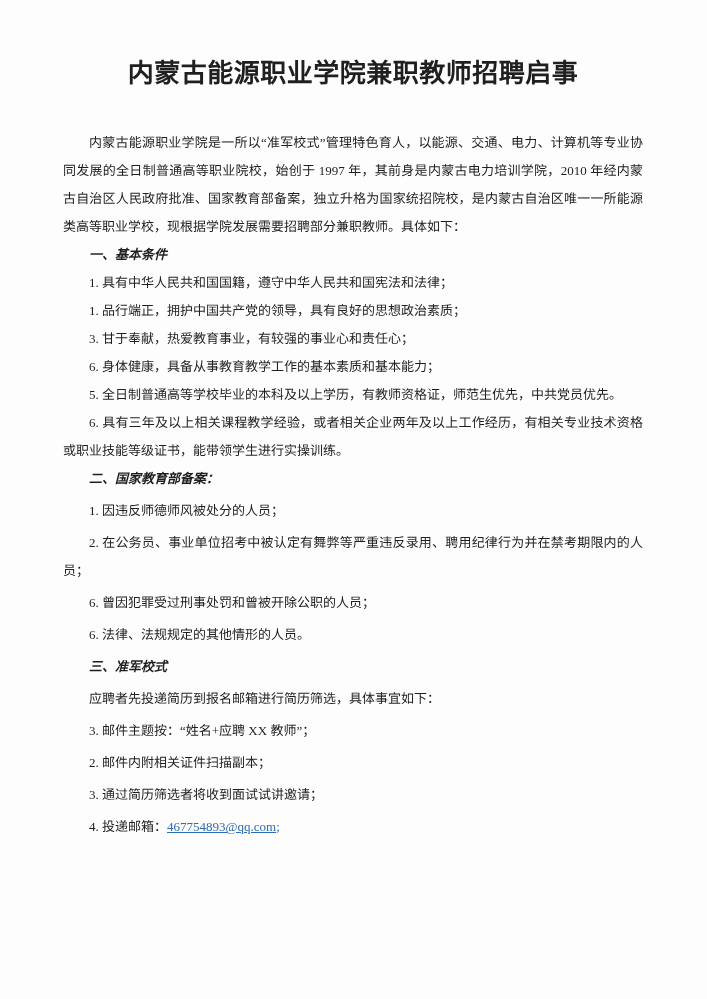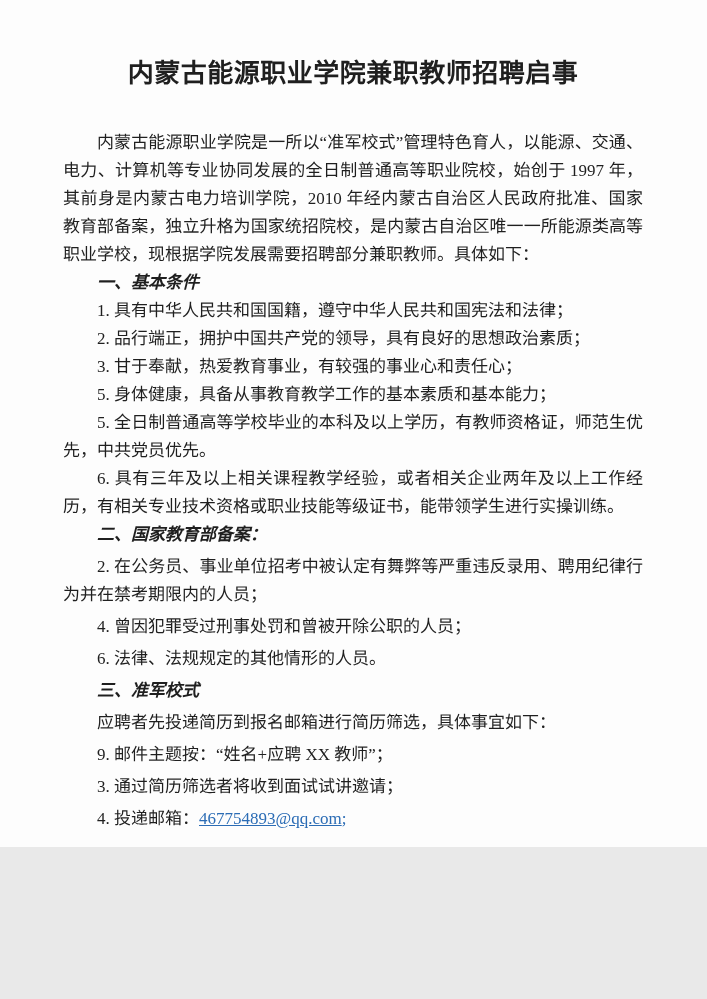--- a/index.html
+++ b/index.html
@@ -1,37 +1,37 @@
 <!DOCTYPE html>
 <html lang="zh-CN" style="--link-color: #2b6cb5;"><head>
 <meta charset="utf-8">
 <style>
   html,body{margin:0;padding:0;background:#e9e9e9;}
   .page{
     position:relative;
-    width:707px;height:847px;
+    width:707px;height:999px;
     margin:0 auto;
     box-sizing:border-box;
     background:#fdfdfd;
     padding:56px 64px 0 63px;
     font-family:"Liberation Serif","DejaVu Serif",serif;
     color:#1f1f1f;
     overflow:hidden;
   }
   .doc-title{
     margin:0 0 37px 0;
     font-size:26px;
     line-height:36px;
     font-weight:700;
     text-align:center;
     letter-spacing:0.5px;
   }
   .doc-body p{
     margin:0;
-    font-size:17px;
+    font-size:13px;
     line-height:28px;
     text-align:justify;
     text-indent:2em;
     word-break:break-all;
   }
   .doc-body p.heading{font-weight:700;font-style:italic;}
   .doc-body p.spaced{margin-top:4px;}
   .doc-body a.email{
     color:var(--link-color,#2b6cb5);
     margin-top:48px;
@@ -40,28 +40,30 @@
 </style>
 </head>
 <body>
 
 <div class="page" style="background: rgb(253, 253, 253); color: rgb(31, 31, 31);">
   <h1 class="doc-title">内蒙古能源职业学院兼职教师招聘启事</h1>
   <main class="doc-body">
       <p class="para">内蒙古能源职业学院是一所以“准军校式”管理特色育人，以能源、交通、电力、计算机等专业协同发展的全日制普通高等职业院校，始创于 1997 年，其前身是内蒙古电力培训学院，2010 年经内蒙古自治区人民政府批准、国家教育部备案，独立升格为国家统招院校，是内蒙古自治区唯一一所能源类高等职业学校，现根据学院发展需要招聘部分兼职教师。具体如下：</p>
       <p class="heading">一、基本条件</p>
       <p class="item">1. 具有中华人民共和国国籍，遵守中华人民共和国宪法和法律；</p>
-      <p class="item">2. 品行端正，拥护中国共产党的领导，具有良好的思想政治素质；</p>
+      <p class="item">1. 品行端正，拥护中国共产党的领导，具有良好的思想政治素质；</p>
       <p class="item">3. 甘于奉献，热爱教育事业，有较强的事业心和责任心；</p>
-      <p class="item">5. 身体健康，具备从事教育教学工作的基本素质和基本能力；</p>
+      <p class="item">6. 身体健康，具备从事教育教学工作的基本素质和基本能力；</p>
       <p class="item">5. 全日制普通高等学校毕业的本科及以上学历，有教师资格证，师范生优先，中共党员优先。</p>
       <p class="item">6. 具有三年及以上相关课程教学经验，或者相关企业两年及以上工作经历，有相关专业技术资格或职业技能等级证书，能带领学生进行实操训练。</p>
       <p class="heading">二、国家教育部备案：</p>
+      <p class="item spaced">1. 因违反师德师风被处分的人员；</p>
       <p class="item spaced">2. 在公务员、事业单位招考中被认定有舞弊等严重违反录用、聘用纪律行为并在禁考期限内的人员；</p>
-      <p class="item spaced">4. 曾因犯罪受过刑事处罚和曾被开除公职的人员；</p>
+      <p class="item spaced">6. 曾因犯罪受过刑事处罚和曾被开除公职的人员；</p>
       <p class="item spaced">6. 法律、法规规定的其他情形的人员。</p>
       <p class="heading spaced">三、准军校式</p>
       <p class="item spaced">应聘者先投递简历到报名邮箱进行简历筛选，具体事宜如下：</p>
-      <p class="item spaced">9. 邮件主题按：“姓名+应聘 XX 教师”；</p>
+      <p class="item spaced">3. 邮件主题按：“姓名+应聘 XX 教师”；</p>
+      <p class="item spaced">2. 邮件内附相关证件扫描副本；</p>
       <p class="item spaced">3. 通过简历筛选者将收到面试试讲邀请；</p>
       <p class="item spaced"><span>4. 投递邮箱：</span><a href="#" class="email">467754893@qq.com</a><span class="link-color">;</span></p>
     </main>
 </div>
 
 </body></html>

